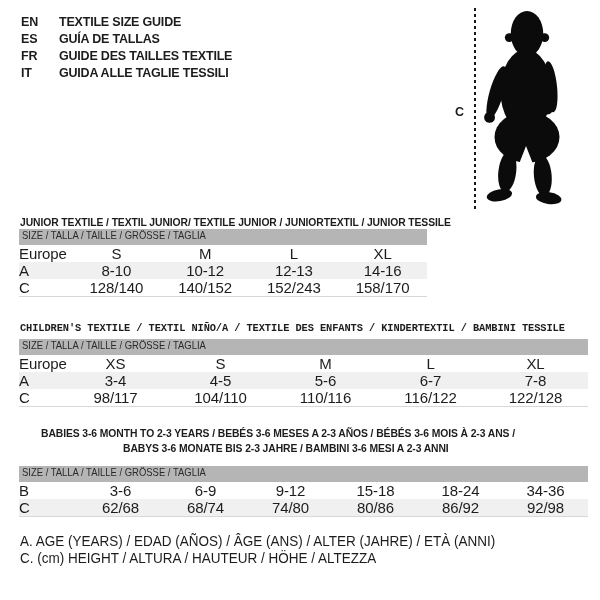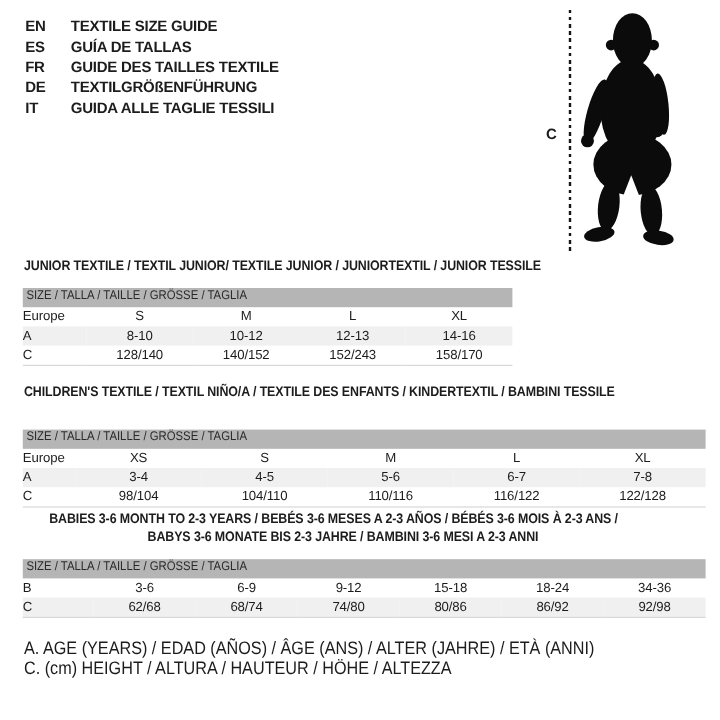--- a/index.html
+++ b/index.html
@@ -21,33 +21,33 @@
     position:absolute; left:474px; top:8px; width:2px; height:202px;
     background:repeating-linear-gradient(to bottom,#161616 0px,#161616 3px,transparent 3px,transparent 6px);
   }
   .figure-c { position:absolute; left:455px; top:105px; font-weight:bold; font-size:12.5px; }
   .baby-svg { position:absolute; left:482px; top:8px; }
 
   
   .table-block { position:absolute; }
   .tbl-title { font-weight:bold; font-size:11.5px; letter-spacing:-0.1px; line-height:11px; margin-left:1px; }
   #t1 { left:19px; top:217px; width:408px; }
-  #t1 .tbl-title { margin-bottom:12px;text-decoration:underline; }
+  #t1 .tbl-title { margin-bottom:1px;text-decoration:underline; }
   #t2 { left:19px; top:322px; width:569px; }
-  #t2 .tbl-title { margin-bottom:25px; }
+  #t2 .tbl-title { margin-bottom:6px;font-family:Liberation Mono, monospace; }
   #t3 { left:19px; top:426px; width:569px; }
   #t3 .tbl-title { line-height:15px;text-align:center; }
   #t3 .tbl-title.last { margin-bottom:10px; }
 
   .size-bar {
     height:16px; background:#b5b5b5; line-height:12px;
     font-size:10.5px; color:#2a2a2a; padding-left:3px;
   }
   table.size-table { border-collapse:collapse; table-layout:fixed; width:100%; border-bottom:1px solid #d8d8d8; }
-  table.size-table td { height:16px; font-size:11px; padding:0; vertical-align:middle; letter-spacing:-0.1px; }
+  table.size-table td { height:16px; font-size:15px; padding:0; vertical-align:middle; letter-spacing:-0.1px; }
   td.lbl { text-align:left; padding-left:2px; white-space:nowrap; overflow:visible; }
   td.val { text-align:center; }
   table.size-table tr:nth-child(2) { background:#f0f0f0; }
 
   
   .notes { position:absolute; left:20px; top:533px; }
   .note-line { line-height:16.5px; font-weight:normal; font-size:15px; }
 </style>
 </head>
 <body>
@@ -59,24 +59,20 @@
       <span class="lang-code">EN</span>
       <span class="lang-title">TEXTILE SIZE GUIDE</span>
     </div>
     <div class="lang-row">
       <span class="lang-code">ES</span>
       <span class="lang-title">GUÍA DE TALLAS</span>
     </div>
     <div class="lang-row">
       <span class="lang-code">FR</span>
       <span class="lang-title">GUIDE DES TAILLES TEXTILE</span>
-    </div>
-    <div class="lang-row">
-      <span class="lang-code">DE</span>
-      <span class="lang-title">TEXTILGRÖßENFÜHRUNG</span>
     </div>
     <div class="lang-row">
       <span class="lang-code">IT</span>
       <span class="lang-title">GUIDA ALLE TAGLIE TESSILI</span>
     </div>
   </div>
 
   <div class="figure-line"></div>
   <div class="figure-c">C</div>
   <svg class="baby-svg" width="90" height="202" viewBox="0 0 90 205" xmlns="http://www.w3.org/2000/svg">
@@ -167,21 +163,21 @@
       <tr>
         <td class="lbl">A</td>
         <td class="val">3-4</td>
         <td class="val">4-5</td>
         <td class="val">5-6</td>
         <td class="val">6-7</td>
         <td class="val">7-8</td>
       </tr>
       <tr>
         <td class="lbl">C</td>
-        <td class="val">98/104</td>
+        <td class="val">98/117</td>
         <td class="val">104/110</td>
         <td class="val">110/116</td>
         <td class="val">116/122</td>
         <td class="val">122/128</td>
       </tr>
     </tbody>
       </table>
   </div>
 
   <div class="table-block" id="t3">

